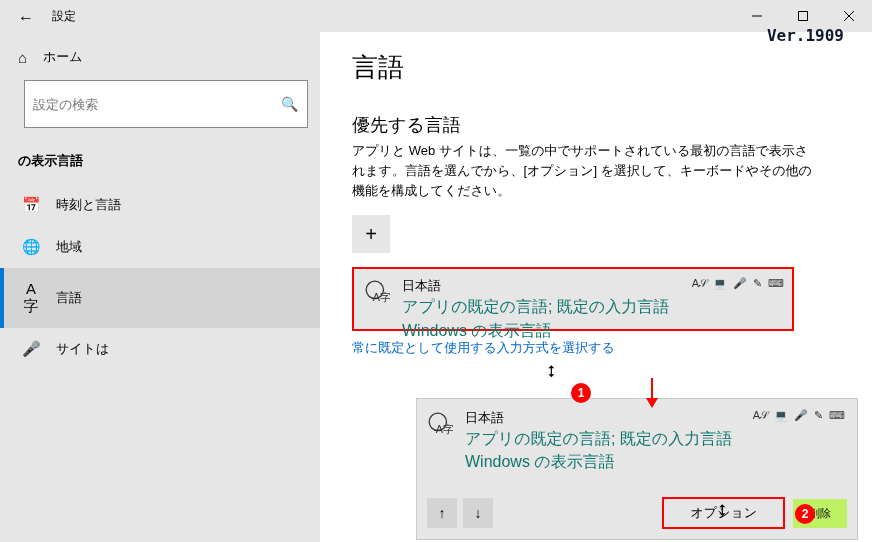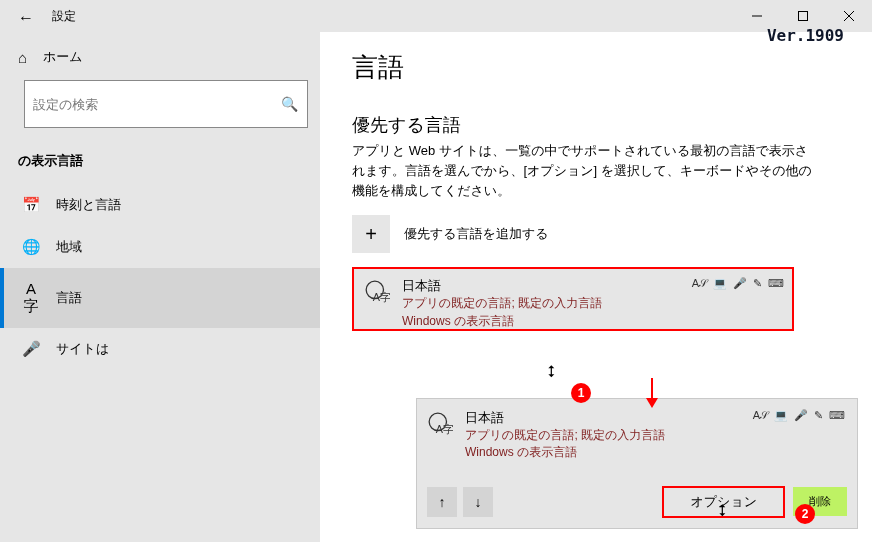--- a/index.html
+++ b/index.html
@@ -32,21 +32,21 @@
     .section-desc { font-size: 13px; line-height: 1.55; margin-bottom: 14px; max-width: 460px; }
 
     .add-row { display: flex; align-items: center; gap: 14px; margin-bottom: 14px; }
     .add-box { width: 38px; height: 38px; background: #e6e6e6; display: flex; align-items: center; justify-content: center; font-size: 20px; }
     .add-label { font-size: 13px; }
 
     .lang-card { border: 2px solid red; background: #e6e6e6; padding: 8px 10px; height: 64px; display: flex; align-items: flex-start; gap: 12px; position: relative; width: 442px; }
     .lang-icon { font-size: 22px; line-height: 1; padding-top: 2px; }
     .lang-txt { flex: 1; }
     .lang-name { font-size: 13px; }
-    .lang-sub { font-size: 12px; color: #7f1d1d; line-height: 1.45; }
+    .lang-sub { font-size: 16px; color: #0f766e; line-height: 1.45; }
     .lang-feats { position: absolute; top: 8px; right: 8px; display: flex; gap: 6px; font-size: 11px; color: #333; }
 
     .trunc-link { font-size: 13px; color: #0066cc; margin-top: 8px; }
 
     .version-badge { position: absolute; top: -6px; right: 28px; color: #0f172a; font-size: 16px; font-weight: 700; font-family: Consolas, monospace; }
 
     .expanded-panel { position: absolute; left: 416px; top: 398px; width: 442px; background: #e6e6e6; border: 1px solid #c9c9c9; padding: 10px 10px 10px 10px; }
     .exp-head { display: flex; align-items: flex-start; gap: 12px; position: relative; }
     .exp-feats { position: absolute; top: 0; right: 2px; display: flex; gap: 6px; font-size: 11px; color: #333; }
     .exp-actions { display: flex; align-items: center; margin-top: 24px; }
@@ -126,21 +126,20 @@
   </div>
 
   <div class="content">
     <div class="version-badge">Ver.1909</div>
     <div class="page-title">言語</div>
     <div class="section-hdr">優先する言語</div>
     <div class="section-desc">アプリと Web サイトは、一覧の中でサポートされている最初の言語で表示されます。言語を選んでから、[オプション] を選択して、キーボードやその他の機能を構成してください。</div>
 
     <div class="add-row">
       <div class="add-box">+</div>
-      <div class="add-label">優先する言語を追加する</div>
     </div>
 
     <div class="lang-card">
       <div class="lang-icon">
         <svg width="26" height="26" viewBox="0 0 24 24">
             <circle cx="10" cy="10" r="8" fill="none" stroke="#333" stroke-width="1.2"></circle>
             <text x="8" y="20" font-size="10" fill="#333">A字</text>
           </svg>
       </div>
       <div class="lang-txt">
@@ -150,20 +149,21 @@
       </div>
       <div class="lang-feats">
         <span class="feat-icon">A𝒮</span>
         <span class="feat-icon">💻</span>
         <span class="feat-icon">🎤</span>
         <span class="feat-icon">✎</span>
         <span class="feat-icon">⌨</span>
       </div>
     </div>
 
+    <div class="trunc-link">常に既定として使用する入力方式を選択する</div>
   </div>
 </div>
 
 <div class="expanded-panel">
   <div class="exp-head">
     <div class="lang-icon">
       <svg width="26" height="26" viewBox="0 0 24 24">
           <circle cx="10" cy="10" r="8" fill="none" stroke="#333" stroke-width="1.2"></circle>
           <text x="8" y="20" font-size="10" fill="#333">A字</text>
         </svg>

